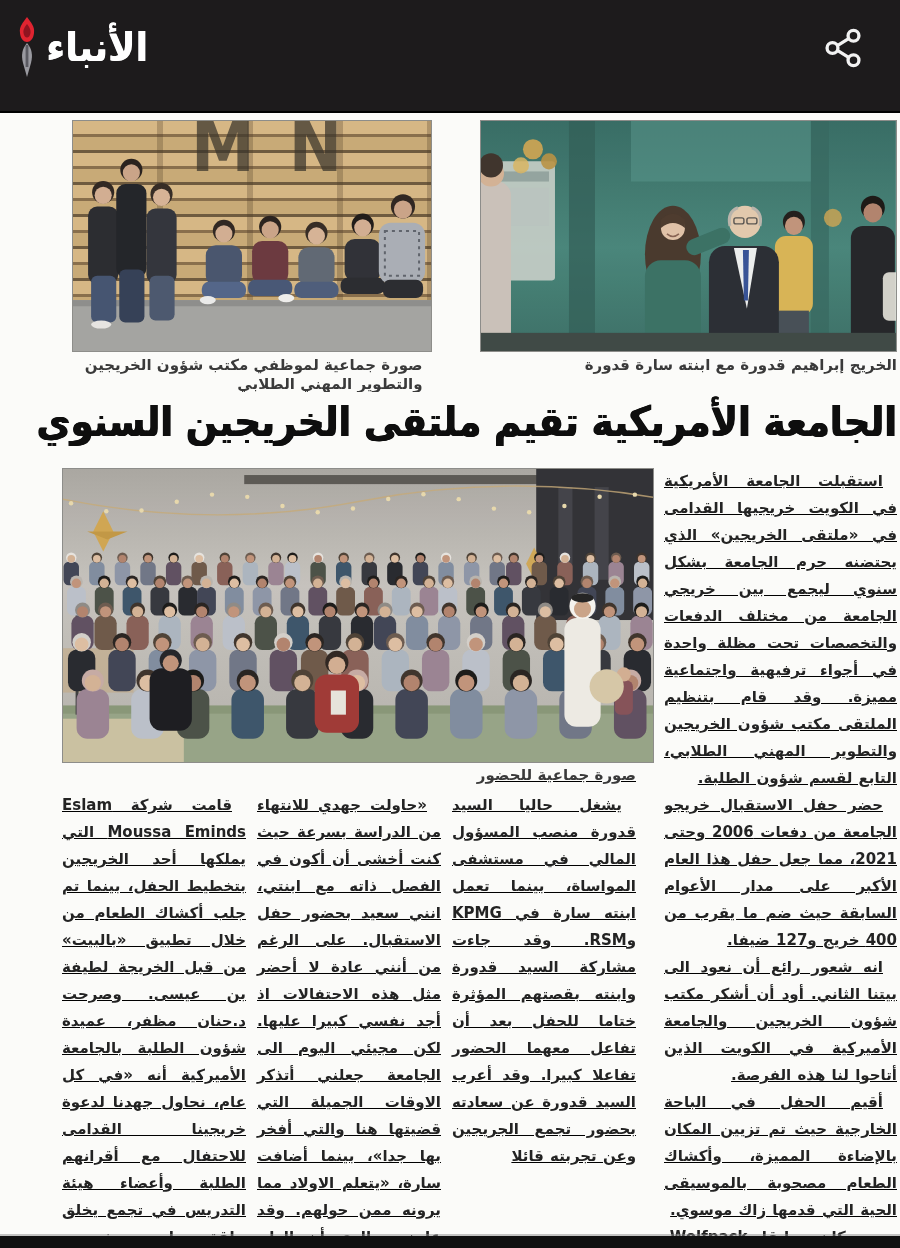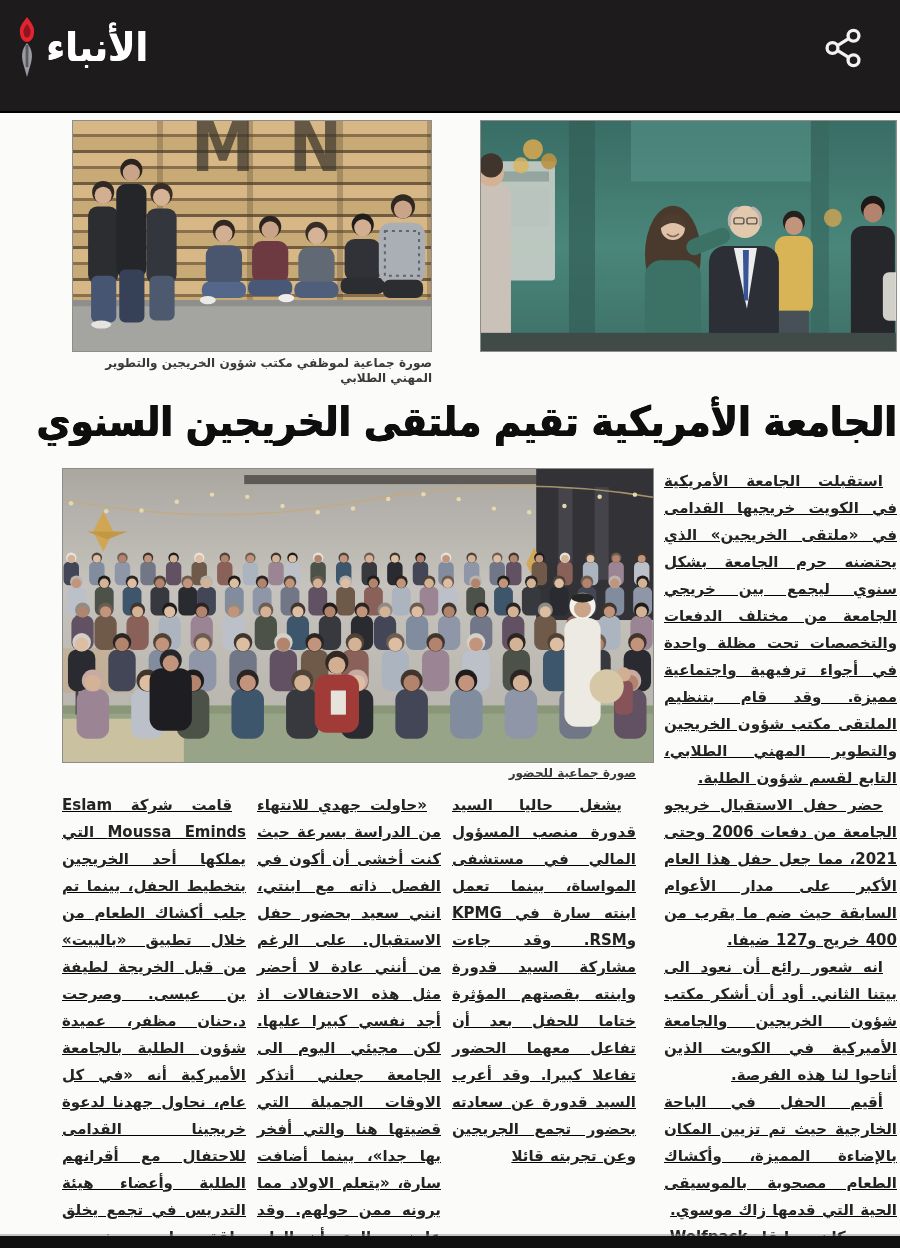--- a/index.html
+++ b/index.html
@@ -21,21 +21,21 @@
   .photo2{width:417px;height:230px;}
   .ph1-bg{position:absolute;inset:0;
     background:
       repeating-linear-gradient(90deg, rgba(70,50,25,0) 0 84px, rgba(70,50,25,.28) 84px 90px),
       repeating-linear-gradient(180deg,#dcb677 0 13px,#8a6a3e 13px 16px,#cda868 16px 29px,#6e5432 29px 32px);}
   .ph1-letters{position:absolute;top:-12px;left:118px;font-size:64px;font-weight:bold;color:#332c22;opacity:.72;letter-spacing:34px;transform:scaleY(1.15);}
   .ph1-people{position:absolute;inset:0;}
 
   
   .captions-row{display:flex;gap:48px;margin-top:4px;height:36px;overflow:hidden;}
-  .cap{direction:rtl;text-align:right;font-size:12px;font-weight:bold;color:var(--caption,#3a3a3a);line-height:1.25;}
+  .cap{direction:rtl;text-align:right;font-size:15px;font-weight:bold;color:var(--caption,#3a3a3a);line-height:1.25;}
   .cap-left{width:370px;padding:0 6px 0 0;}
   .cap-right{width:417px;padding-left:14px;}
 
   
   .headline{direction:rtl;text-align:center;font-size:37px;font-weight:bold;color:var(--headline,#0e0e0e);margin-top:8px;white-space:nowrap;transform:scaleY(1.12);text-shadow:.6px 0 currentColor,-.6px 0 currentColor;}
 
   
   .article{display:flex;gap:28px;margin-top:20px;direction:rtl;text-decoration:underline;}
   .col-first{width:233px;flex:none;height:778px;overflow:hidden;}
   .left-zone{flex:1;min-width:0;display:flex;flex-direction:column;direction:rtl;justify-content:flex-end;}
@@ -200,20 +200,21 @@
             <rect x="253" y="96" width="10" height="6" rx="2" fill="none" stroke="#55504a" stroke-width="1.4"></rect>
             <rect x="266" y="96" width="10" height="6" rx="2" fill="none" stroke="#55504a" stroke-width="1.4"></rect>
           </g>
           <rect x="0" y="210" width="415" height="18" fill="#37443f"></rect>
         </svg>
       </figure>
     </div>
 
     <div class="captions-row">
       <div class="cap cap-left">صورة جماعية لموظفي مكتب شؤون الخريجين والتطوير المهني الطلابي</div>
+      <div class="cap cap-right">الخريج إبراهيم قدورة مع ابنته سارة قدورة</div>
     </div>
 
     <h1 class="headline">الجامعة الأمريكية تقيم ملتقى الخريجين السنوي</h1>
 
     <div class="article">
 
       <div class="col col-first body-text">
         <p>استقبلت الجامعة الأمريكية في الكويت خريجيها القدامى في «ملتقى الخريجين» الذي يحتضنه حرم الجامعة بشكل سنوي ليجمع بين خريجي الجامعة من مختلف الدفعات والتخصصات تحت مظلة واحدة في أجواء ترفيهية واجتماعية مميزة. وقد قام بتنظيم الملتقى مكتب شؤون الخريجين والتطوير المهني الطلابي، التابع لقسم شؤون الطلبة.</p>
         <p>حضر حفل الاستقبال خريجو الجامعة من دفعات 2006 وحتى 2021، مما جعل حفل هذا العام الأكبر على مدار الأعوام السابقة حيث ضم ما يقرب من 400 خريج و127 ضيفا.</p>
         <p>انه شعور رائع أن نعود الى بيتنا الثاني. أود أن أشكر مكتب شؤون الخريجين والجامعة الأميركية في الكويت الذين أتاحوا لنا هذه الفرصة.</p>

